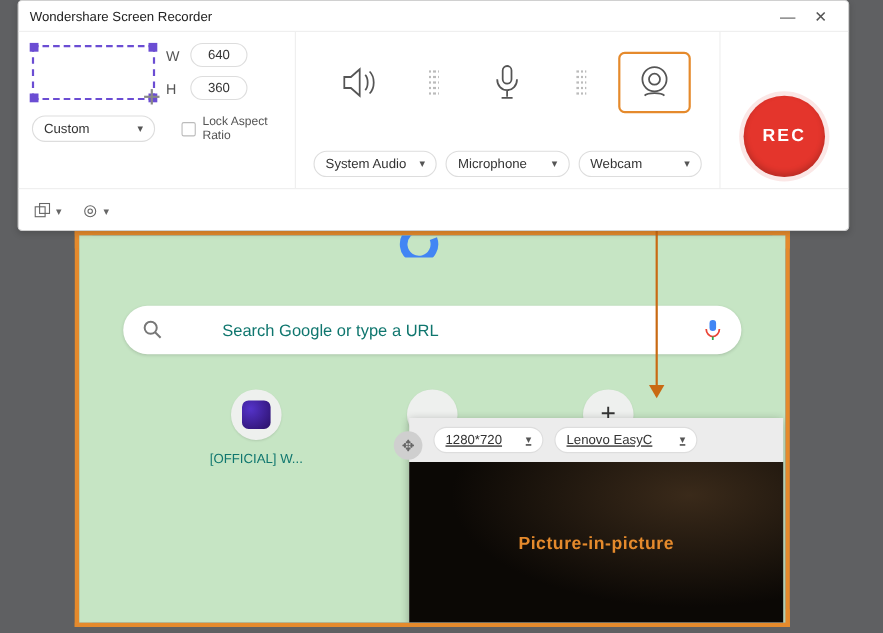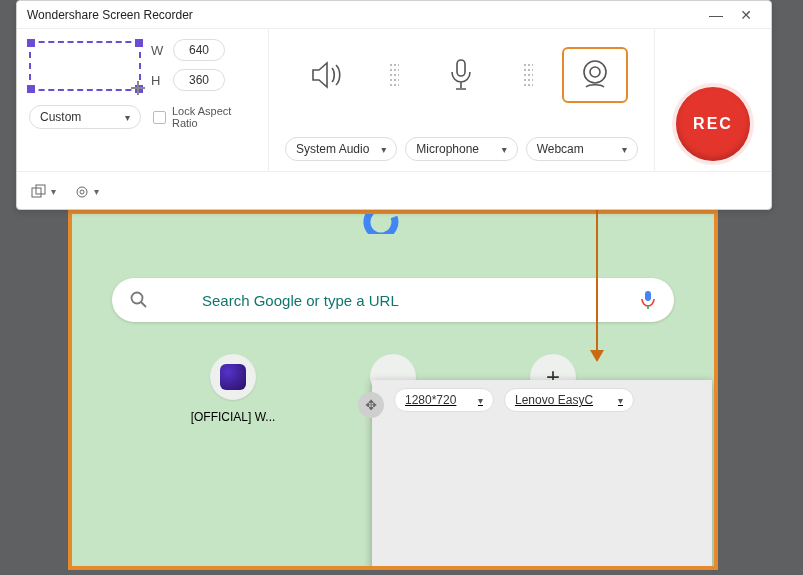--- a/index.html
+++ b/index.html
@@ -28,21 +28,21 @@
 .region-move::after { top:6px; left:0; width:14px; height:2px; }
 
 .dim-grid { display:flex; flex-direction:column; gap:8px; }
 .dim-row { display:flex; align-items:center; gap:8px; }
 .dim-label { width:14px; font-size:13px; color:#555; }
 .dim-input { width:52px; height:22px; border:1px solid #ddd; border-radius:11px; text-align:center; font-size:12px; color:#333; }
 
 .drop { height:24px; border:1px solid #ddd; border-radius:12px; background:#fff; display:flex; align-items:center; padding:0 10px; font-size:12px; color:#333; cursor:pointer; position:relative; }
 .drop .caret { margin-left:auto; font-size:10px; color:#555; }
 
-.row2 { display:flex; align-items:center; gap:12px; margin-top:14px; }
+.row2 { display:flex; align-items:center; gap:24px; margin-top:14px; }
 .custom-drop { width:112px; }
 .lock-wrap { display:flex; align-items:center; gap:6px; }
 .checkbox { width:13px; height:13px; border:1px solid #bbb; border-radius:2px; }
 .lock-text { font-size:11px; color:#555; line-height:1.1; }
 
 .sec-devices { flex:1; display:flex; flex-direction:column; align-items:center; justify-content:space-between; padding-top:18px; padding-bottom:10px; }
 .dev-icons { width:100%; display:flex; justify-content:space-around; align-items:center; }
 .dev-icon-wrap { width:66px; height:56px; border:2px solid transparent; border-radius:6px; display:flex; align-items:center; justify-content:center; }
 .dev-icon-wrap.active { border-color:#e58a2c; }
 .grab-dots { width:10px; display:flex; flex-direction:column; gap:3px; align-items:center; }
@@ -67,21 +67,21 @@
 
 .browser-bg { position:absolute; inset:0; background:#c6e5c4; overflow:hidden; }
 .g-logo { position:absolute; left:50%; top:-10px; transform:translateX(-50%); }
 .searchbar { position:absolute; left:40px; top:64px; right:40px; height:44px; background:#fff; border-radius:22px; display:flex; align-items:center; padding:0 18px; gap:14px; box-shadow:0 1px 3px rgba(0,0,0,.15); }
 .search-ph { color:#0f766e; font-size:15px; flex:1;margin-left:40px; }
 .mic-icon { color:#4285f4; }
 
 .shortcuts { position:absolute; left:0; right:0; top:140px; display:flex; justify-content:center; gap:60px; }
 .sc { display:flex; flex-direction:column; align-items:center; gap:10px; cursor:pointer; width:100px; }
 .sc-circle { width:46px; height:46px; border-radius:50%; background:#eef0ee; display:flex; align-items:center; justify-content:center; box-shadow:0 1px 2px rgba(0,0,0,.1); }
-.sc-label { font-size:12px; color:#000000; white-space:nowrap; overflow:hidden; text-overflow:ellipsis; max-width:100px; }
+.sc-label { font-size:12px; color:#0f766e; white-space:nowrap; overflow:hidden; text-overflow:ellipsis; max-width:100px; }
 .filmora-ball { width:26px; height:26px; border-radius:6px; background: radial-gradient(circle at 30% 30%, #5433c9, #2a0f66); }
 
 
 .pip { position:absolute; left:300px; top:166px; width:340px; height:190px; background:#ececec; box-shadow:0 2px 8px rgba(0,0,0,.3); }
 .pip-move { position:absolute; left:-14px; top:12px; width:26px; height:26px; border-radius:50%; background:#cfcfcf; display:flex; align-items:center; justify-content:center; color:#666; font-size:14px; cursor:grab; }
 .pip-bar { height:40px; display:flex; align-items:center; gap:10px; padding:0 12px 0 22px;text-decoration:underline; }
 .pip-bar .drop { height:24px; }
 .pip-view { position:absolute; left:0; top:40px; right:0; bottom:0; background: radial-gradient(ellipse at 75% 20%, #3a2a1a, #0b0805 60%); display:flex; align-items:center; justify-content:center; }
 .pip-text { color:#e58a2c; font-weight:600; font-size:16px; letter-spacing:.5px; }
 
@@ -259,15 +259,18 @@
       <div class="pip-bar">
         <div class="drop" style="width:100px">
           <span>1280*720</span>
             <span class="caret">▾</span>
         </div>
         <div class="drop" style="width:130px">
           <span>Lenovo EasyC</span>
             <span class="caret">▾</span>
         </div>
       </div>
+      <div class="pip-view">
+        <span class="pip-text">Picture-in-picture</span>
+      </div>
     </div>
   </div>
 </div>
 
 </body></html>

